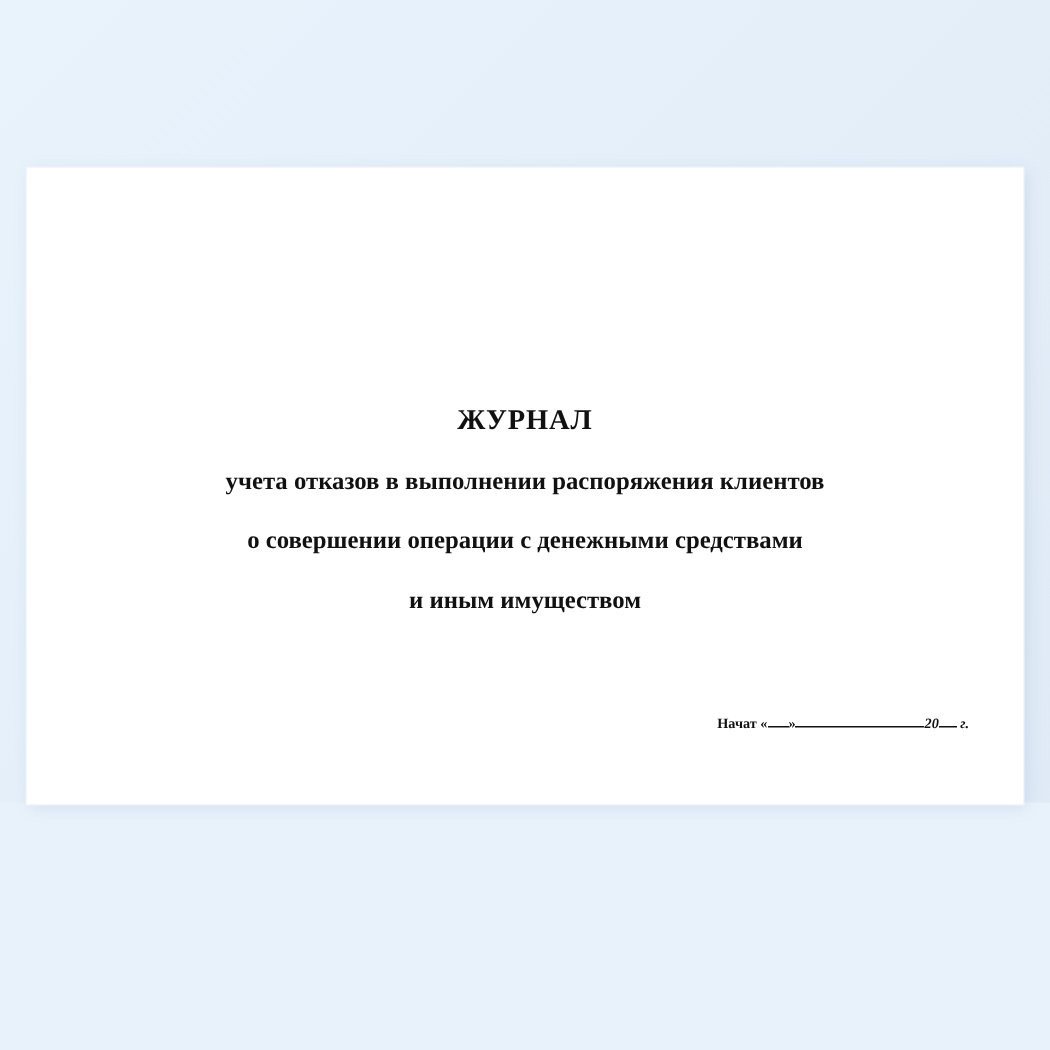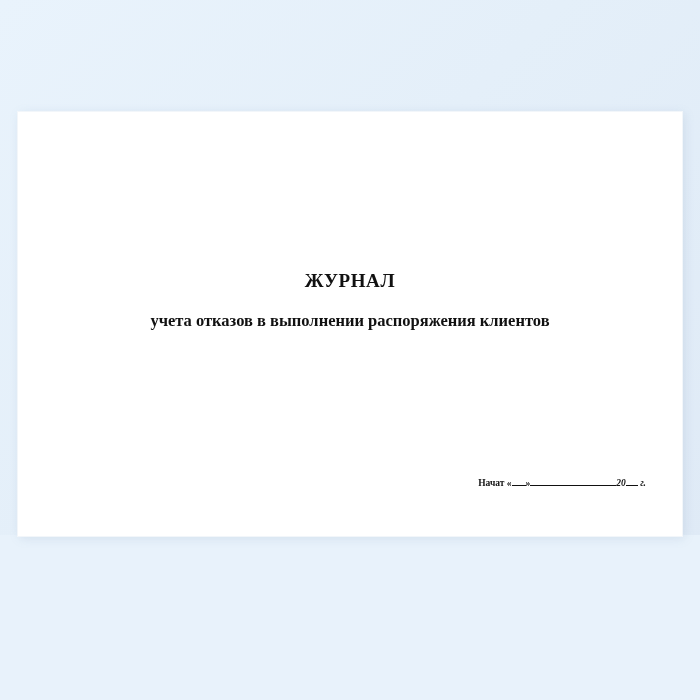--- a/index.html
+++ b/index.html
@@ -96,20 +96,22 @@
 </head>
 <body>
 
 <div class="stage">
 
   <div class="page">
 
     <div class="title-block">
       <div class="title-main">ЖУРНАЛ</div>
       <div class="title-line">учета отказов в выполнении распоряжения клиентов</div>
+      <div class="title-line">о совершении операции с денежными средствами</div>
+      <div class="title-line">и иным имуществом</div>
     </div>
 
     <div class="footer-block">
 
       <span class="footer-row">
         <span class="fld-label">Начат</span><span>&nbsp;</span><span class="fld-quote">«</span><span class="rule short"></span><span class="fld-quote">»</span><span class="rule long"></span><span class="year">20</span><span class="rule tiny"></span><span>&nbsp;</span><span class="year">г.</span>
       </span>
 
 
     </div>

